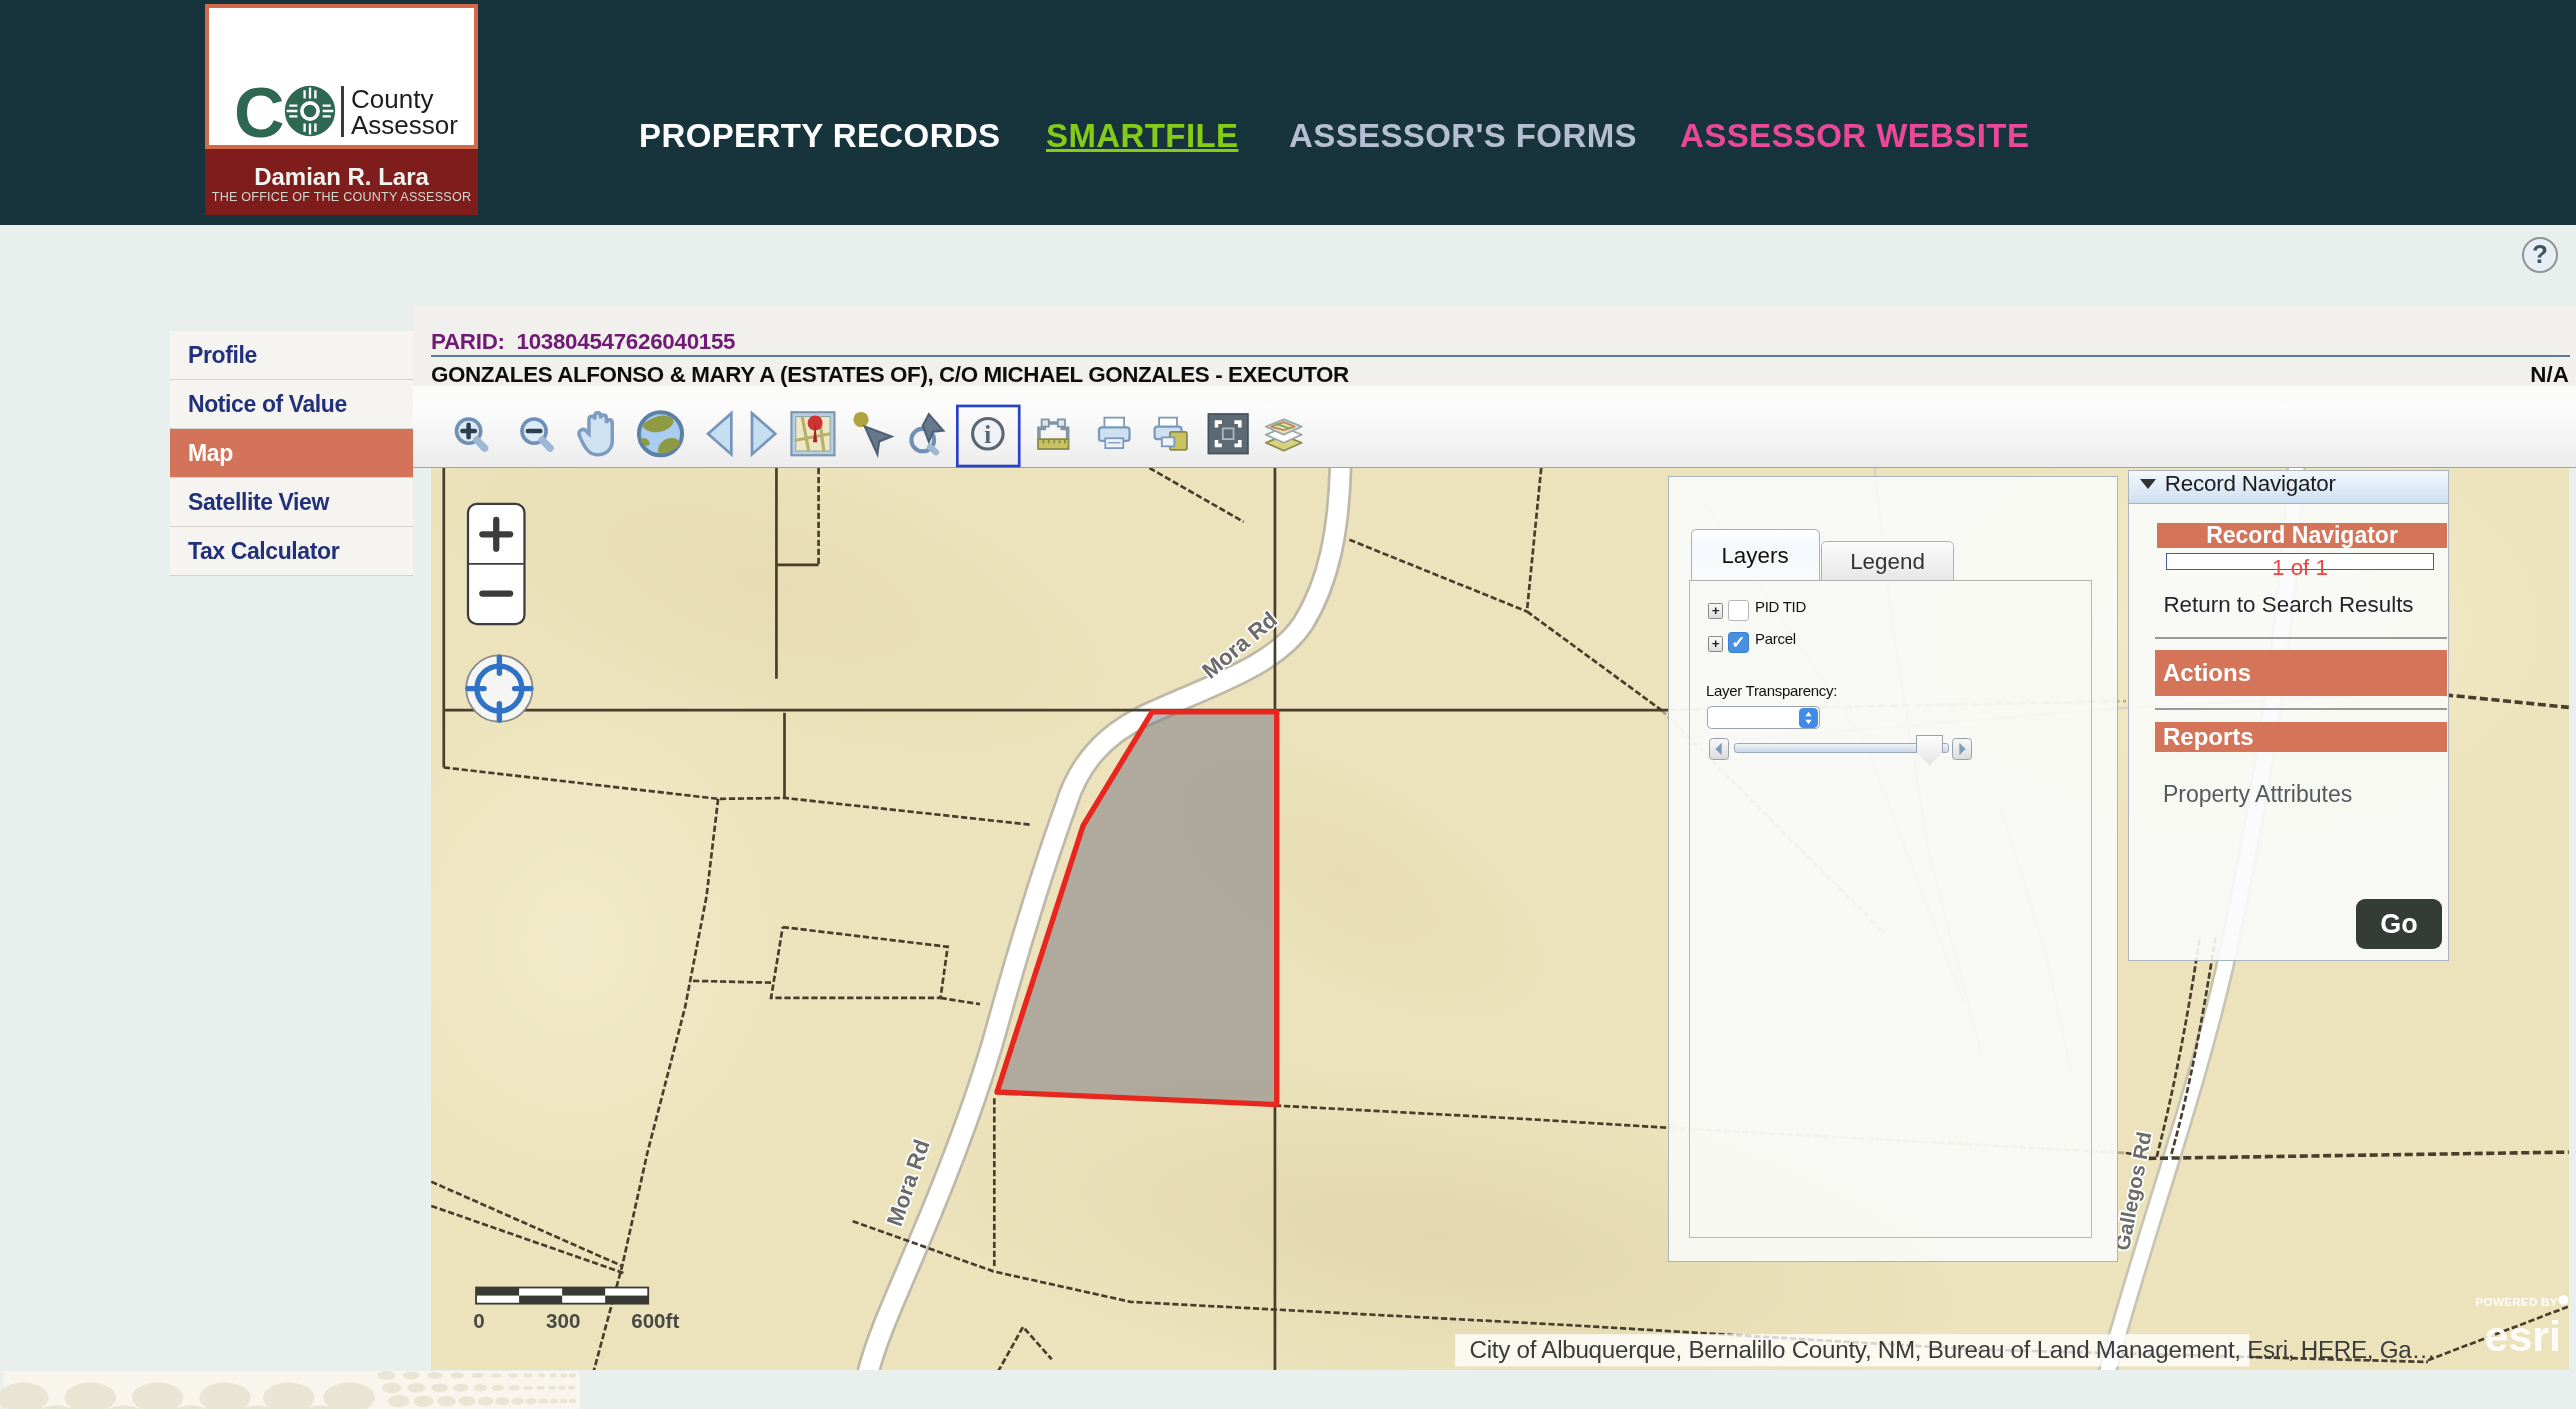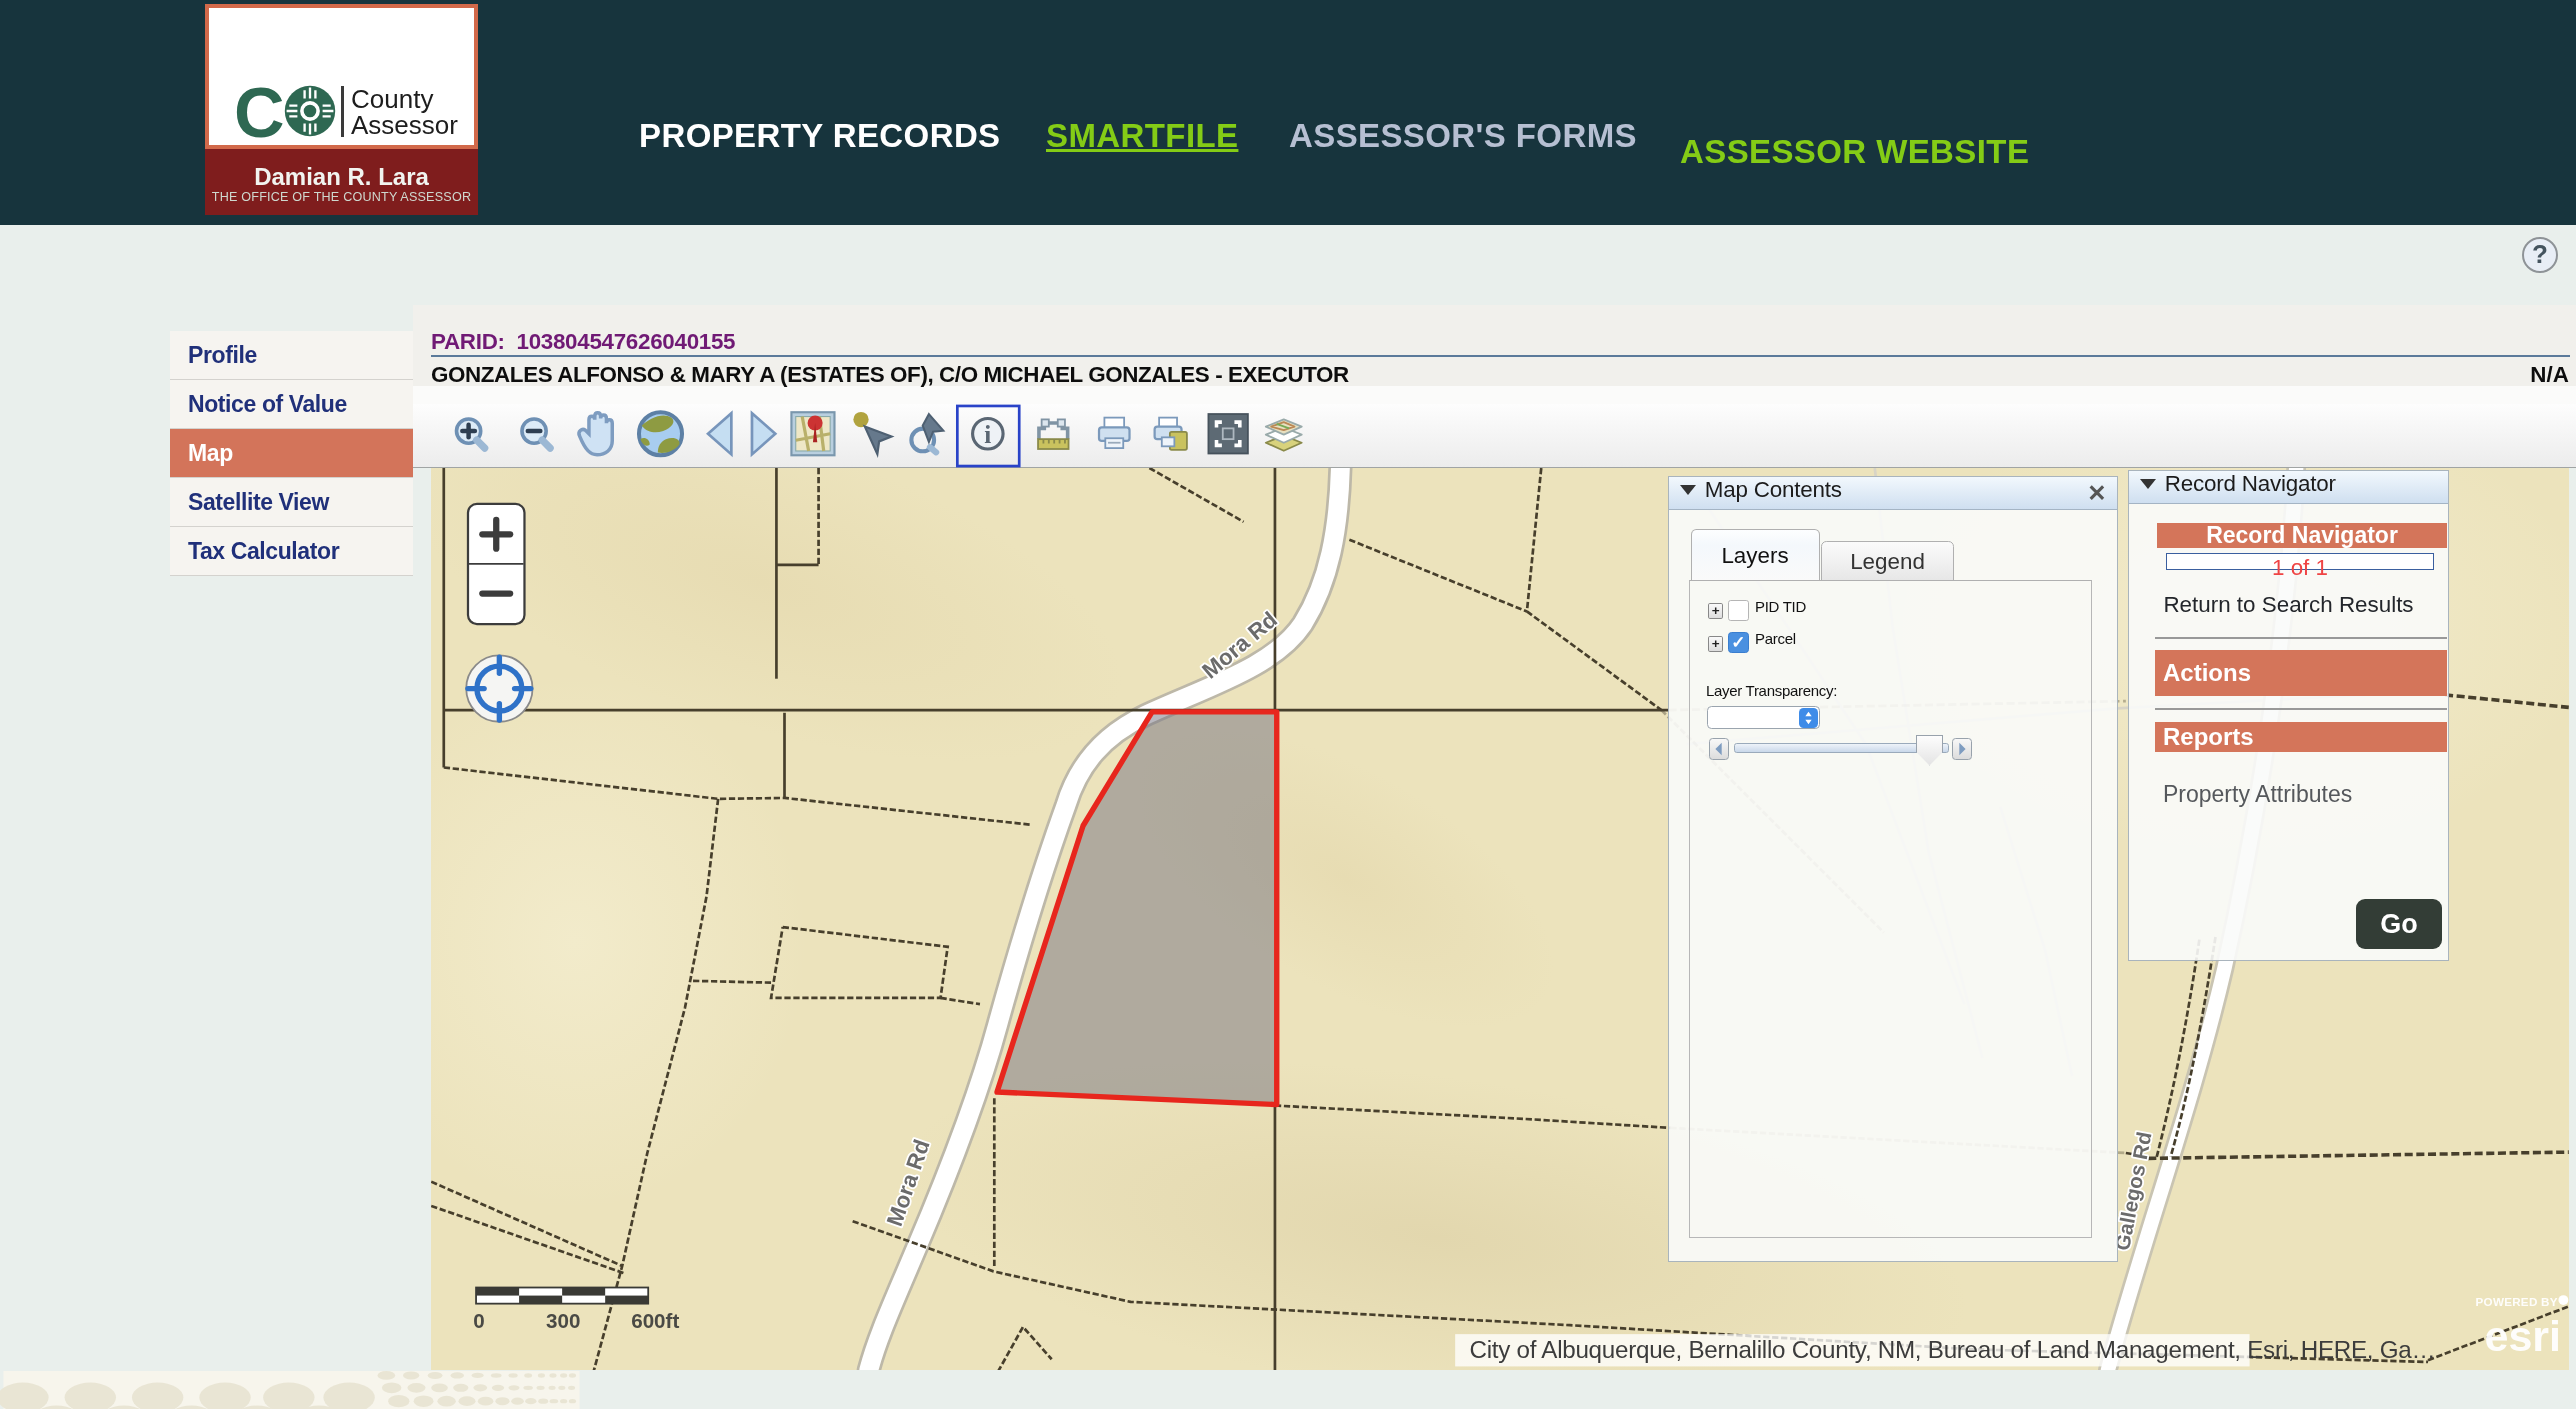--- a/index.html
+++ b/index.html
@@ -75,21 +75,21 @@
       <div class="county">County<br>Assessor</div>
     </div>
     <div id="logoBand">
       <div class="dlara">Damian R. Lara</div>
       <div class="office">THE OFFICE OF THE COUNTY ASSESSOR</div>
     </div>
   </div>
   <div class="nav" style="left:639px;color:#ffffff;">PROPERTY RECORDS</div>
   <div class="nav" style="left:1046px;color:#84cc16;text-decoration:underline;">SMARTFILE</div>
   <div class="nav" style="left:1289px;color:#b6bfd2;">ASSESSOR'S FORMS</div>
-  <div class="nav" style="left:1680px;color:#84cc16;margin-top:16px;">ASSESSOR WEBSITE</div>
+  <div class="nav" style="left:1680px;color:#ec4899;">ASSESSOR WEBSITE</div>
 </div>
 <div id="help">?</div>
 <div id="menu">
   <div class="mitem">Profile</div>
   <div class="mitem">Notice of Value</div>
   <div class="mitem sel">Map</div>
   <div class="mitem">Satellite View</div>
   <div class="mitem">Tax Calculator</div>
 </div>
 <div id="ctbg" style="position:absolute;left:413px;top:305px;width:2163px;height:81px;background:#f1f0ec;"></div>
@@ -317,21 +317,20 @@
   <text x="1638" y="1515" font-family="Liberation Sans, sans-serif" font-size="27" fill="#3c3c3c" letter-spacing="-0.3">City of Albuquerque, Bernalillo County, NM, Bureau of Land Management, Esri, HERE, Ga…</text>
 
   <g fill="#ffffff">
     <text x="2760" y="1457" font-family="Liberation Sans, sans-serif" font-size="13" font-weight="700" letter-spacing="0.3" opacity="0.95">POWERED BY</text>
     <circle cx="2858" cy="1450" r="5.5"></circle>
     <text x="2770" y="1507" font-family="Liberation Sans, sans-serif" font-size="48" font-weight="700" opacity="0.95">esri</text>
   </g>
 </svg>
 </div>
 <div id="mcPanel" class="panel">
-  <div class="ptitle"><span class="tri"></span>Map Contents<span class="pclose">✕</span></div>
   <div id="tabLayers" class="tab">Layers</div>
   <div id="tabLegend" class="tab">Legend</div>
   <div id="mcBox"></div>
   <div class="exp" style="left:39px;top:126px;">+</div>
   <div class="cb" style="left:59px;top:123px;"></div>
   <div class="mclabel" style="left:86px;top:121px;">PID TID</div>
   <div class="exp" style="left:39px;top:159px;">+</div>
   <div class="cbc" style="left:59px;top:155px;">✓</div>
   <div class="mclabel" style="left:86px;top:153px;">Parcel</div>
   <div class="mclabel" style="left:37px;top:205px;">Layer Transparency:</div>

